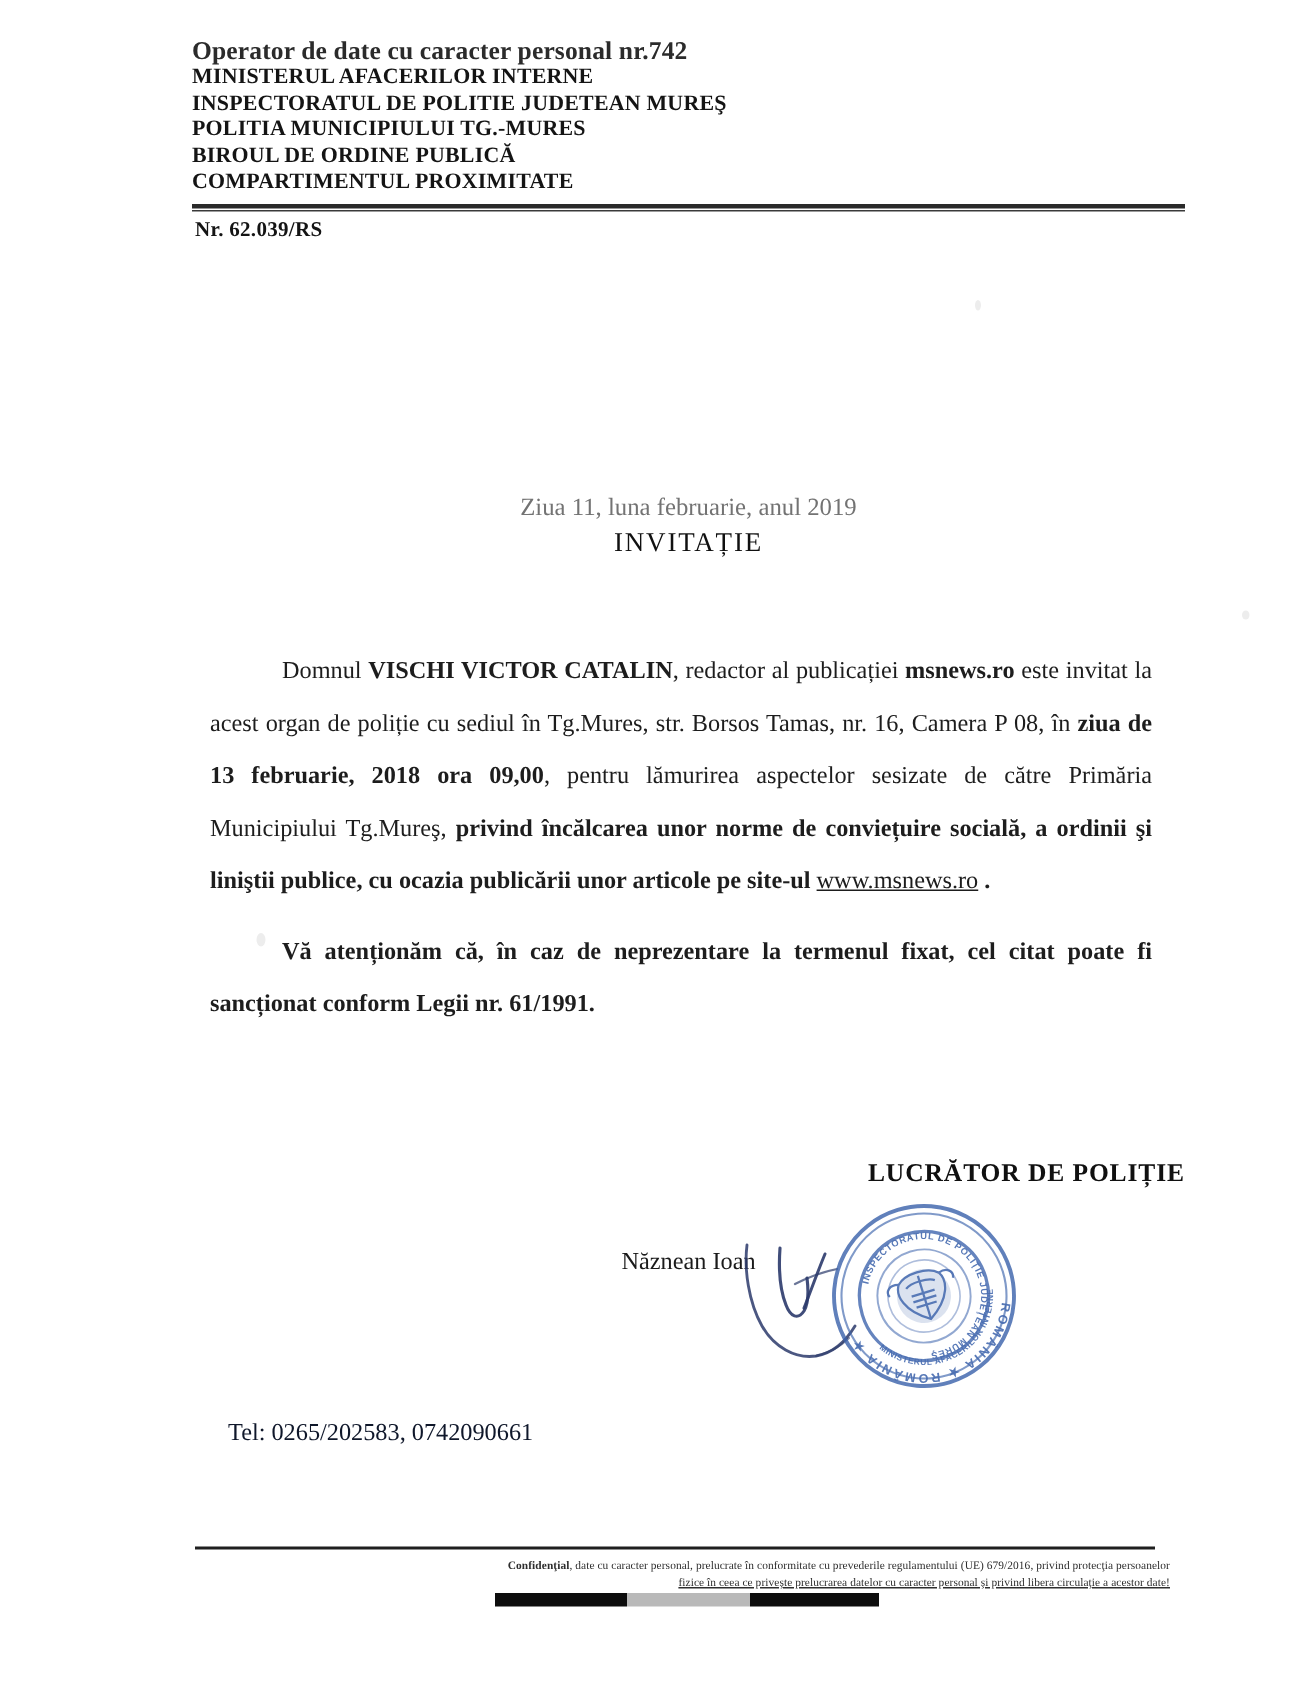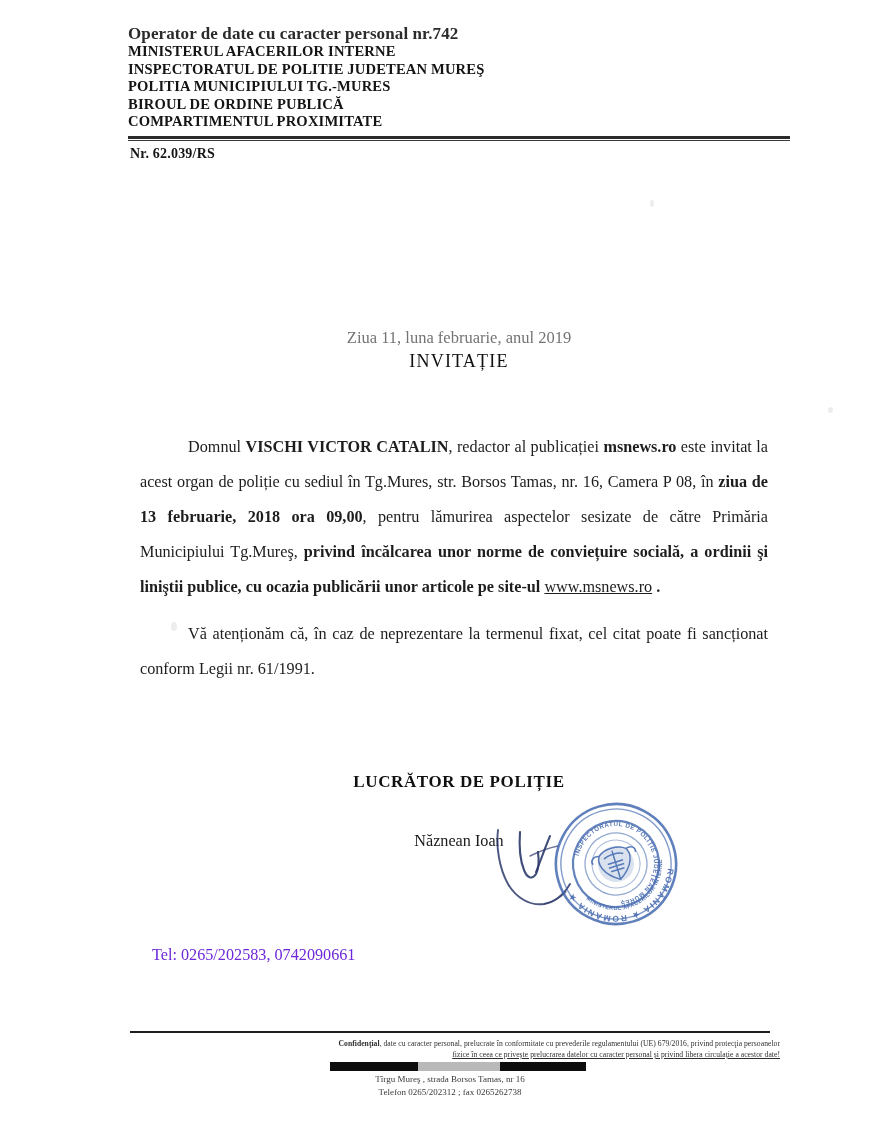--- a/index.html
+++ b/index.html
@@ -106,35 +106,35 @@
     width: 628px;
   }
   .para {
     font-size: 16.2px;
     line-height: 35px;
     text-align: justify;
     text-indent: 48px;
     margin: 0;
     color: #1d1d1d;
   }
-  .para + .para { margin-top: 12px; }
+  .para + .para { margin-top: 12px; font-weight: bold; }
   .para b { font-weight: 700; }
   .para .lnk {
     text-decoration: underline;
     color: #1d1d1d;
     font-weight: 400;
   }
 
   
   .sig-title {
     position: absolute;
     left: 128px;
     top: 772px;
     width: 662px;
-    text-align: center;
+    text-align: right;
     font-weight: 700;
     font-size: 17px;
     letter-spacing: 0.6px;
     color: #101010;
   }
   .sig-rank {
     position: absolute;
     left: 128px;
     top: 798px;
     width: 662px;
@@ -171,21 +171,21 @@
     transform: rotate(-17deg);
     opacity: 0.92;
   }
 
   
   .tel-line {
     position: absolute;
     left: 152px;
     top: 946px;
     font-size: 16.2px;
-    color: #6d28d9;
+    color: #0f172a;
   }
 
   
   .footer-rule {
     position: absolute;
     left: 130px;
     top: 1031px;
     width: 640px;
     height: 1.6px;
     background: #1f1f1f;
@@ -331,18 +331,14 @@
     <b>Confidenţial</b><span>, date cu caracter personal, prelucrate în conformitate cu prevederile regulamentului (UE) 679/2016,  privind protecţia persoanelor</span><br>
     <span class="ul">fizice în ceea ce priveşte prelucrarea datelor cu caracter personal şi privind libera circulaţie a acestor date!</span>
   </div>
 
   <div class="redaction-bars">
     <div class="bar bar-a"></div>
     <div class="bar bar-b"></div>
     <div class="bar bar-c"></div>
   </div>
 
-  <div class="footer-address">
-    <div>Tîrgu Mureş , strada  Borsos Tamas, nr 16</div>
-    <div>Telefon 0265/202312 ;  fax  0265262738</div>
-  </div>
 
 </div>
 
 </body></html>

